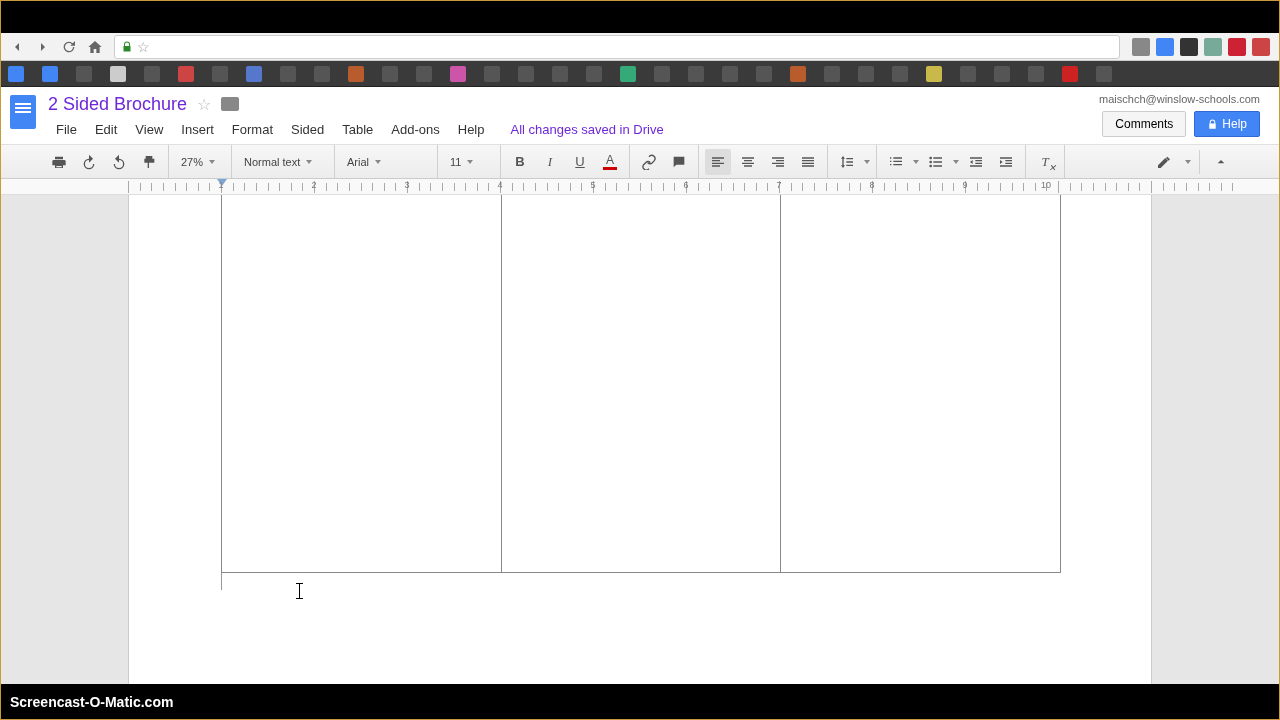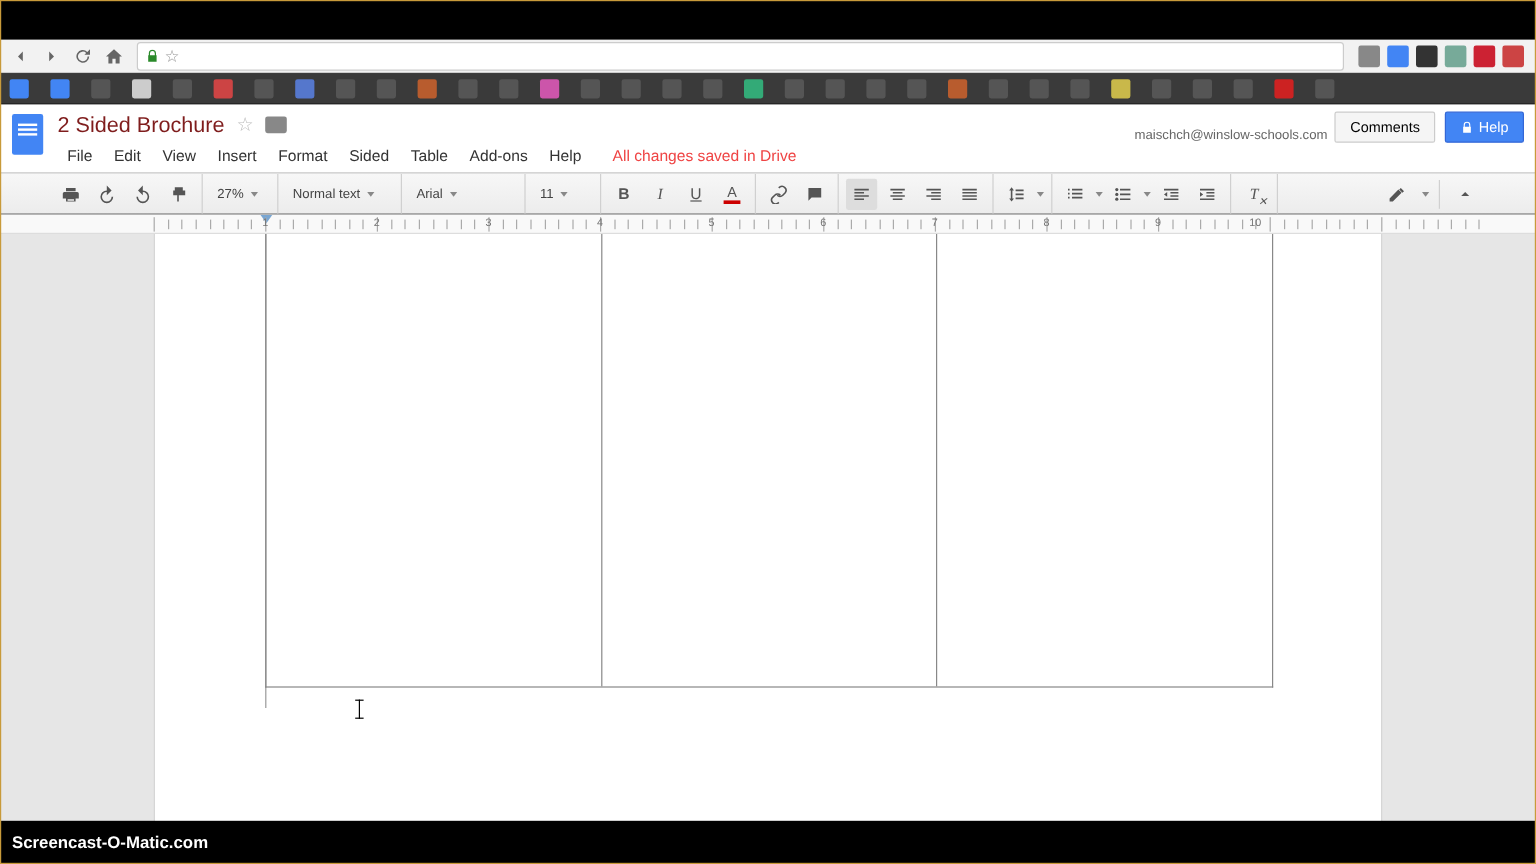--- a/index.html
+++ b/index.html
@@ -20,27 +20,27 @@
 .ext-icon { width: 18px; height: 18px; border-radius: 2px; }
 
 .bookmarks-bar { height: 26px; background: #3a3a3a; border-bottom: 1px solid #222; display: flex; align-items: center; padding: 0 8px; gap: 18px; overflow: hidden; }
 .bookmark-item { width: 16px; height: 16px; background: #555; border-radius: 2px; flex-shrink: 0; }
 
 .docs-header { height: 57px; background: #fff; display: flex; align-items: flex-start; padding: 6px 10px 0 10px; position: relative; }
 .docs-logo { width: 26px; height: 34px; background: #4285f4; border-radius: 2px; margin-right: 12px; margin-top: 2px; position: relative; }
 .docs-logo::before { content: ''; position: absolute; top: 8px; left: 5px; right: 5px; height: 2px; background: #fff; box-shadow: 0 4px 0 #fff, 0 8px 0 #fff; }
 .title-area { display: flex; flex-direction: column; }
 .title-row { display: flex; align-items: center; gap: 10px; height: 22px; }
-.doc-title { font-size: 18px; color: #7f1d1d; }
+.doc-title { font-size: 18px; color: #6d28d9; }
 .title-star { color: #bbb; font-size: 16px; }
 .folder-icon { width: 18px; height: 14px; background: #888; border-radius: 2px; }
 .menu-row { display: flex; gap: 2px; margin-top: 4px; align-items: center; }
 .menu-item { padding: 3px 8px; font-size: 13px; color: #333; cursor: pointer; }
-.save-status { font-size: 13px; color: #ef4444; margin-left: 16px; }
-.header-right { position: absolute; right: 10px; top: 6px; display: flex; align-items: flex-end; gap: 6px; }
+.save-status { font-size: 13px; color: #6d28d9; margin-left: 16px; }
+.header-right { position: absolute; right: 20px; top: 6px; display: flex; flex-direction: column; align-items: flex-end; gap: 6px; }
 .user-email { font-size: 11px; color: #666; }
 .header-buttons { display: flex; gap: 8px; }
 .comments-btn { padding: 5px 12px; font-size: 12px; border: 1px solid #ccc; background: #f5f5f5; border-radius: 2px; cursor: pointer; }
 .share-btn { padding: 5px 12px; font-size: 12px; background: #4285f4; color: #fff; border: 1px solid #3367d6; border-radius: 2px; cursor: pointer; display: flex; align-items: center; gap: 4px; }
 .share-btn svg { width: 11px; height: 11px; fill: #fff; }
 
 .toolbar { height: 35px; background: linear-gradient(#f7f7f7, #ececec); border-top: 1px solid #e0e0e0; border-bottom: 1px solid #ccc; display: flex; align-items: center; padding: 0 40px 0 40px; }
 .tb-group { display: flex; align-items: center; height: 100%; padding: 0 6px; border-right: 1px solid #d0d0d0; gap: 4px; }
 .tb-btn { width: 26px; height: 26px; display: flex; align-items: center; justify-content: center; cursor: pointer; border-radius: 2px; color: #555; }
 .tb-btn svg { width: 16px; height: 16px; fill: #555; }

